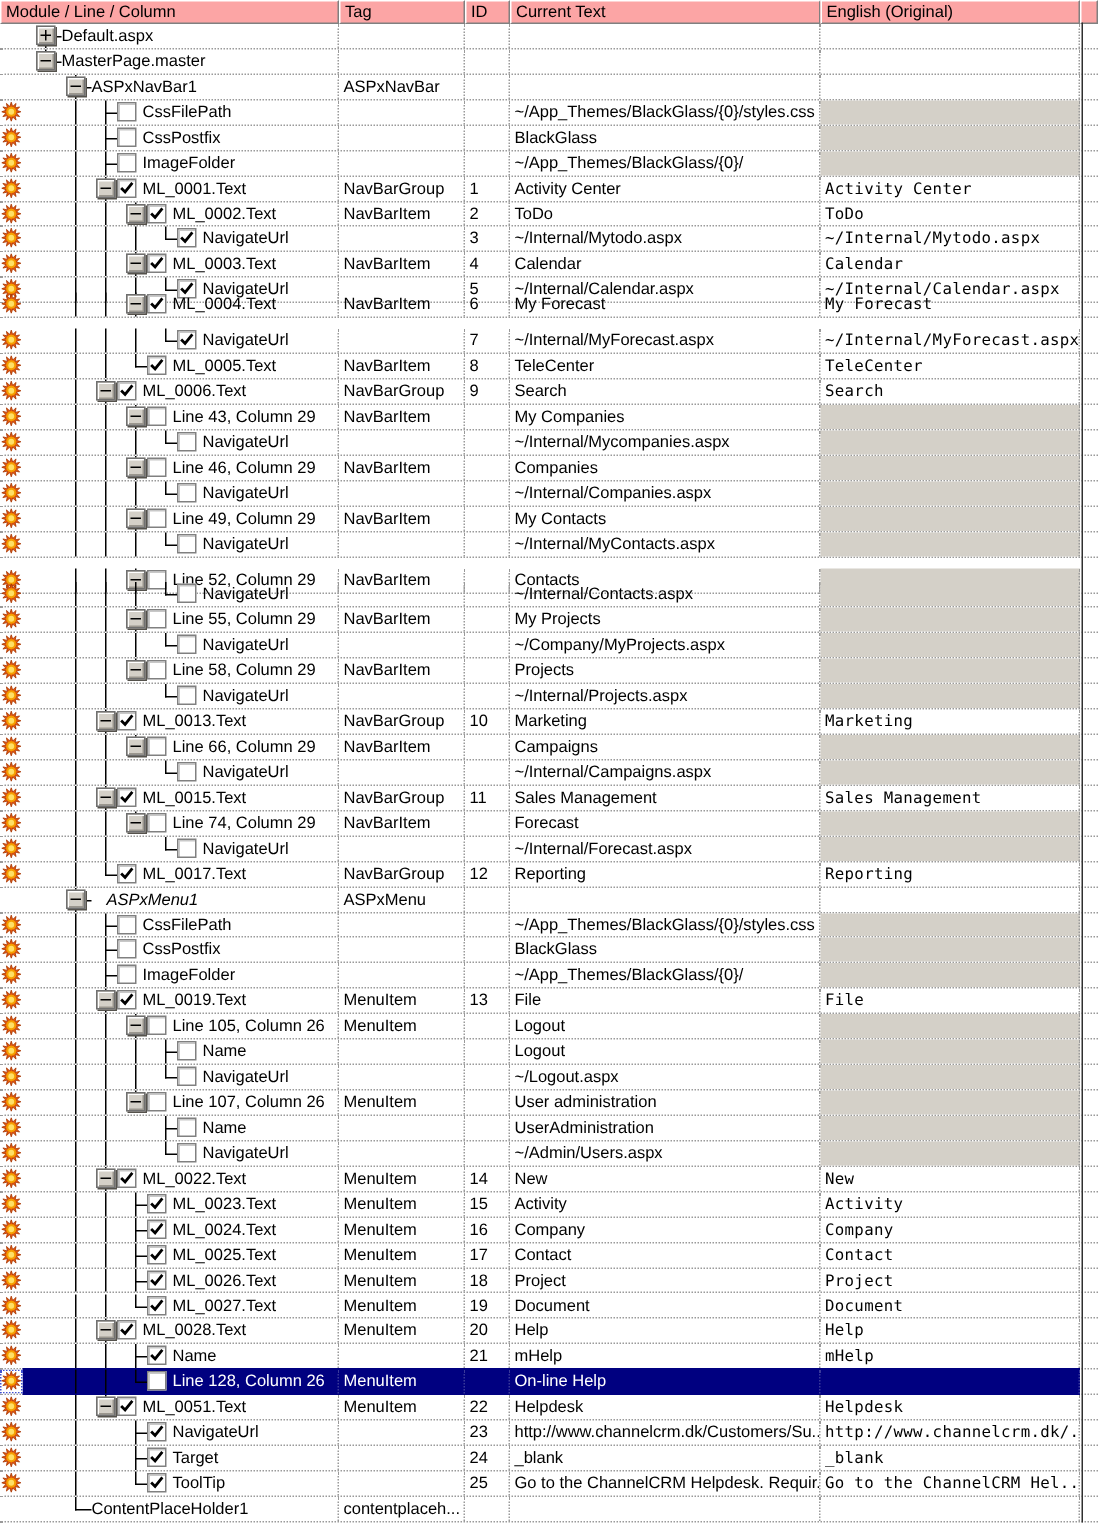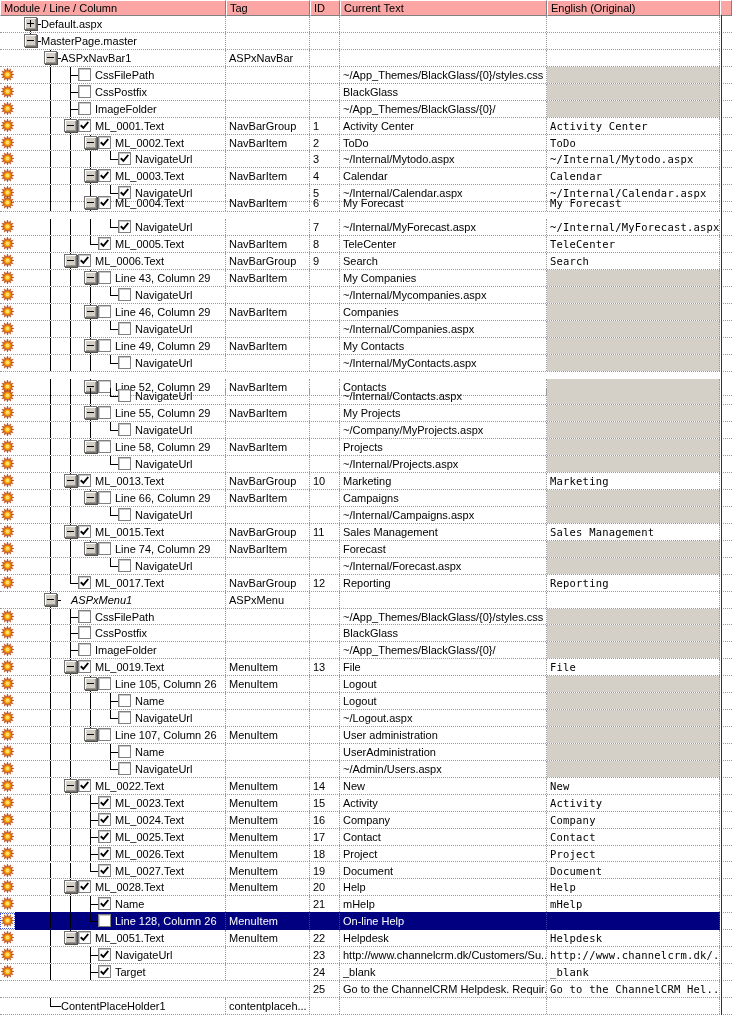--- a/index.html
+++ b/index.html
@@ -1328,20 +1328,36 @@
             <circle cx="7" cy="7" r="2.1" fill="#FFE066"></circle>
           </svg></div>
       </div>
       <div class="cell c-tag"></div>
       <div class="cell c-id">24</div>
       <div class="cell c-cur">_blank</div>
       <div class="cell c-eng">_blank</div>
       <div class="cell c-sliver"></div>
     </div>
     <div class="row" style="top: 965.01px;">
+      <div class="cell c-tree">
+        <div class="vl" style="left: 50px; top: -1px; height: 18px;"></div>
+        <div class="vl" style="left: 90px; top: -1px; height: 10px;"></div>
+        <div class="hl" style="left: 90px; width: 9px;"></div>
+        <div class="cb" style="left: 98px;">
+          <svg width="11" height="11" viewBox="0 0 10 10">
+            <path d="M1.6 4.8 L4 7.2 L8.4 1.8" stroke="#000" stroke-width="1.7" fill="none"></path>
+          </svg>
+        </div>
+        <div class="lbl" style="left: 115px;">ToolTip</div>
+        <div class="sun"><svg width="13" height="13" viewBox="0 0 14 14">
+            <polygon points="13.90,7.00 10.77,8.01 12.98,10.45 9.76,9.76 10.45,12.98 8.01,10.77 7.00,13.90 5.99,10.77 3.55,12.98 4.24,9.76 1.02,10.45 3.23,8.01 0.10,7.00 3.23,5.99 1.02,3.55 4.24,4.24 3.55,1.02 5.99,3.23 7.00,0.10 8.01,3.23 10.45,1.02 9.76,4.24 12.98,3.55 10.77,5.99" fill="#E8590C" stroke="#A63603" stroke-width="0.6"></polygon>
+            <circle cx="7" cy="7" r="3.6" fill="#F59F00"></circle>
+            <circle cx="7" cy="7" r="2.1" fill="#FFE066"></circle>
+          </svg></div>
+      </div>
       <div class="cell c-tag"></div>
       <div class="cell c-id">25</div>
       <div class="cell c-cur">Go to the ChannelCRM Helpdesk. Requir...</div>
       <div class="cell c-eng">Go to the ChannelCRM Hel...</div>
       <div class="cell c-sliver"></div>
     </div>
     <div class="row" style="top: 981.94px;">
       <div class="cell c-tree">
         <div class="vl" style="left: 50px; top: -1px; height: 10px;"></div>
         <div class="hl" style="left: 50px; width: 11px;"></div>

